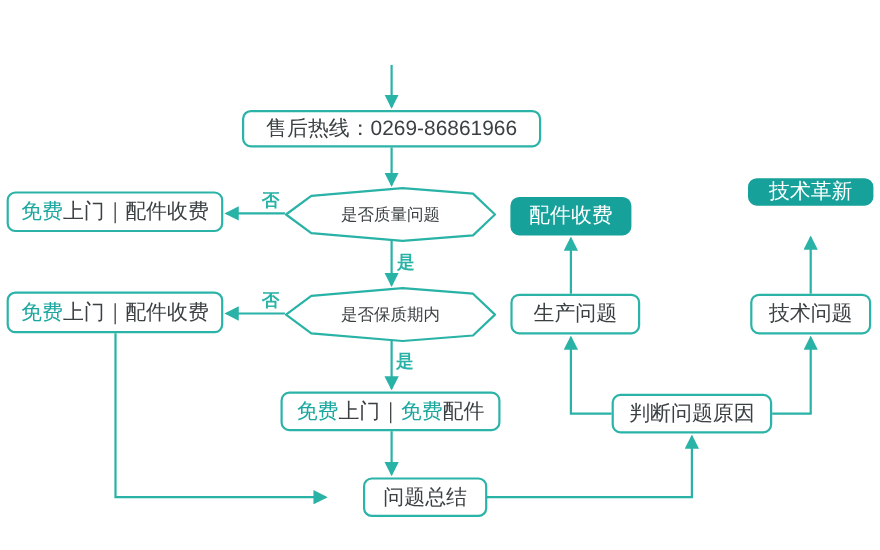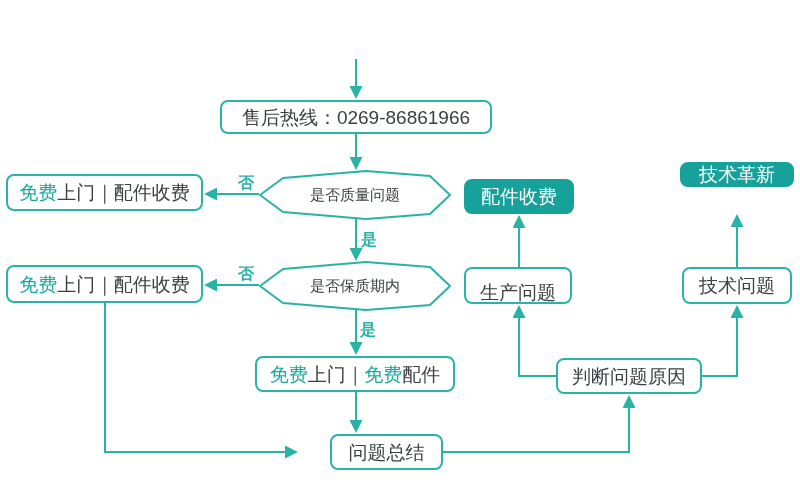--- a/index.html
+++ b/index.html
@@ -142,21 +142,21 @@
   </div>
 
   <div class="node" style="left:299px; top:434px; width:113px; height:36px;margin-left:31px;">
     <span>问题总结</span>
   </div>
 
   <div class="node" style="left:556px; top:358px; width:146px; height:36px;">
     <span>判断问题原因</span>
   </div>
 
-  <div class="node" style="left:464px; top:267px; width:108px; height:37px;align-items:flex-end;">
+  <div class="node" style="left:464px; top:267px; width:118px; height:37px;">
     <span>生产问题</span>
   </div>
 
   <div class="node solid" style="left:464px; top:179px; width:110px; height:35px;">
     <span>配件收费</span>
   </div>
 
   <div class="node" style="left:682px; top:267px; width:110px; height:37px;justify-content:center;">
     <span>技术问题</span>
   </div>

